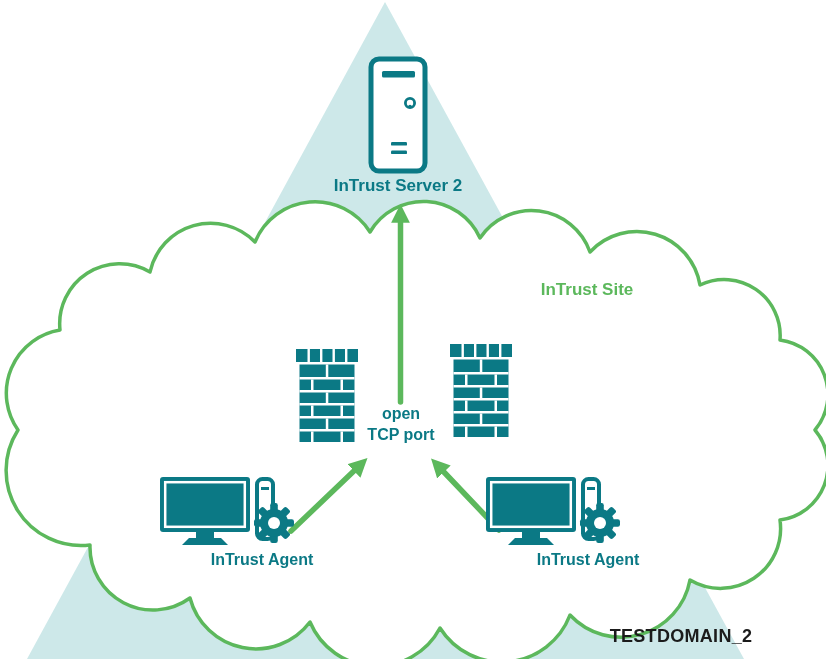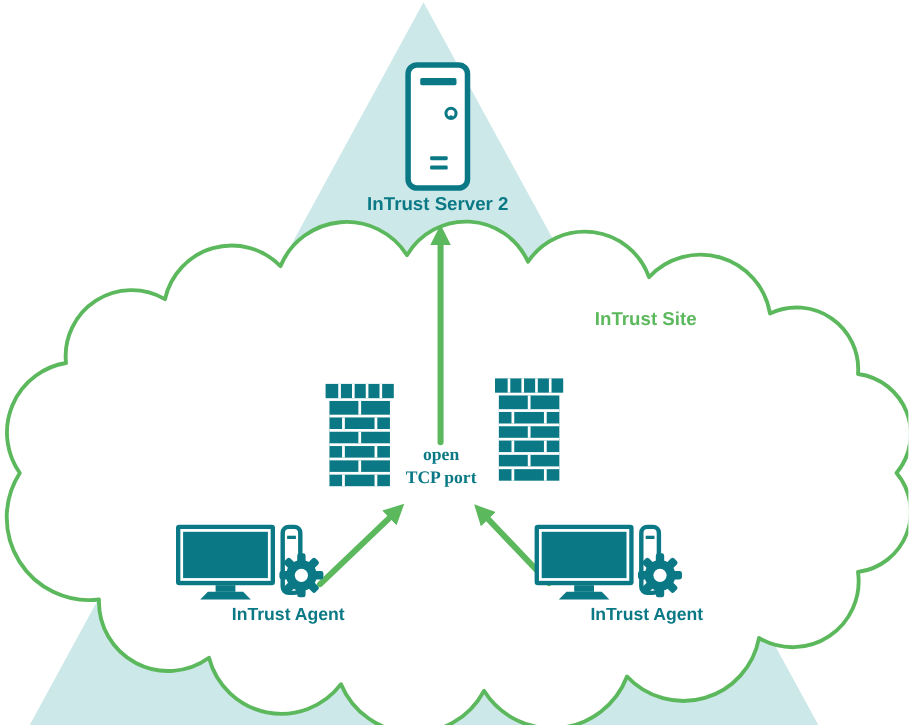--- a/index.html
+++ b/index.html
@@ -120,22 +120,23 @@
     <use href="#agent-sym" x="160" y="477"></use>
     <use href="#agent-sym" x="486" y="477"></use>
   </svg>
 
   <div class="lbl teal" style="left:398px; top:176px; font-size:17px;">InTrust Server 2</div>
 
   <div class="lbl green" style="left:557px; top:278px; font-size:17px; line-height:23px;margin-left:30px;">
     <div>InTrust Site</div>
   </div>
 
-  <div class="lbl teal" style="left:401px; top:403px; font-size:16px; line-height:21px;font-family:Liberation Serif, serif;">
+  <div class="lbl teal" style="left:401px; top:403px; font-size:16px; line-height:21px;">
     <div>open</div>
     <div>TCP port</div>
   </div>
 
   <div class="lbl teal" style="left:262px; top:551px; font-size:16px;">InTrust Agent</div>
 
   <div class="lbl teal" style="left:588px; top:551px; font-size:16px;">InTrust Agent</div>
 
+  <div class="lbl ink" style="left:681px; top:626px; font-size:18px; letter-spacing:0.3px;">TESTDOMAIN_2</div>
 </div>
 
 </body></html>

